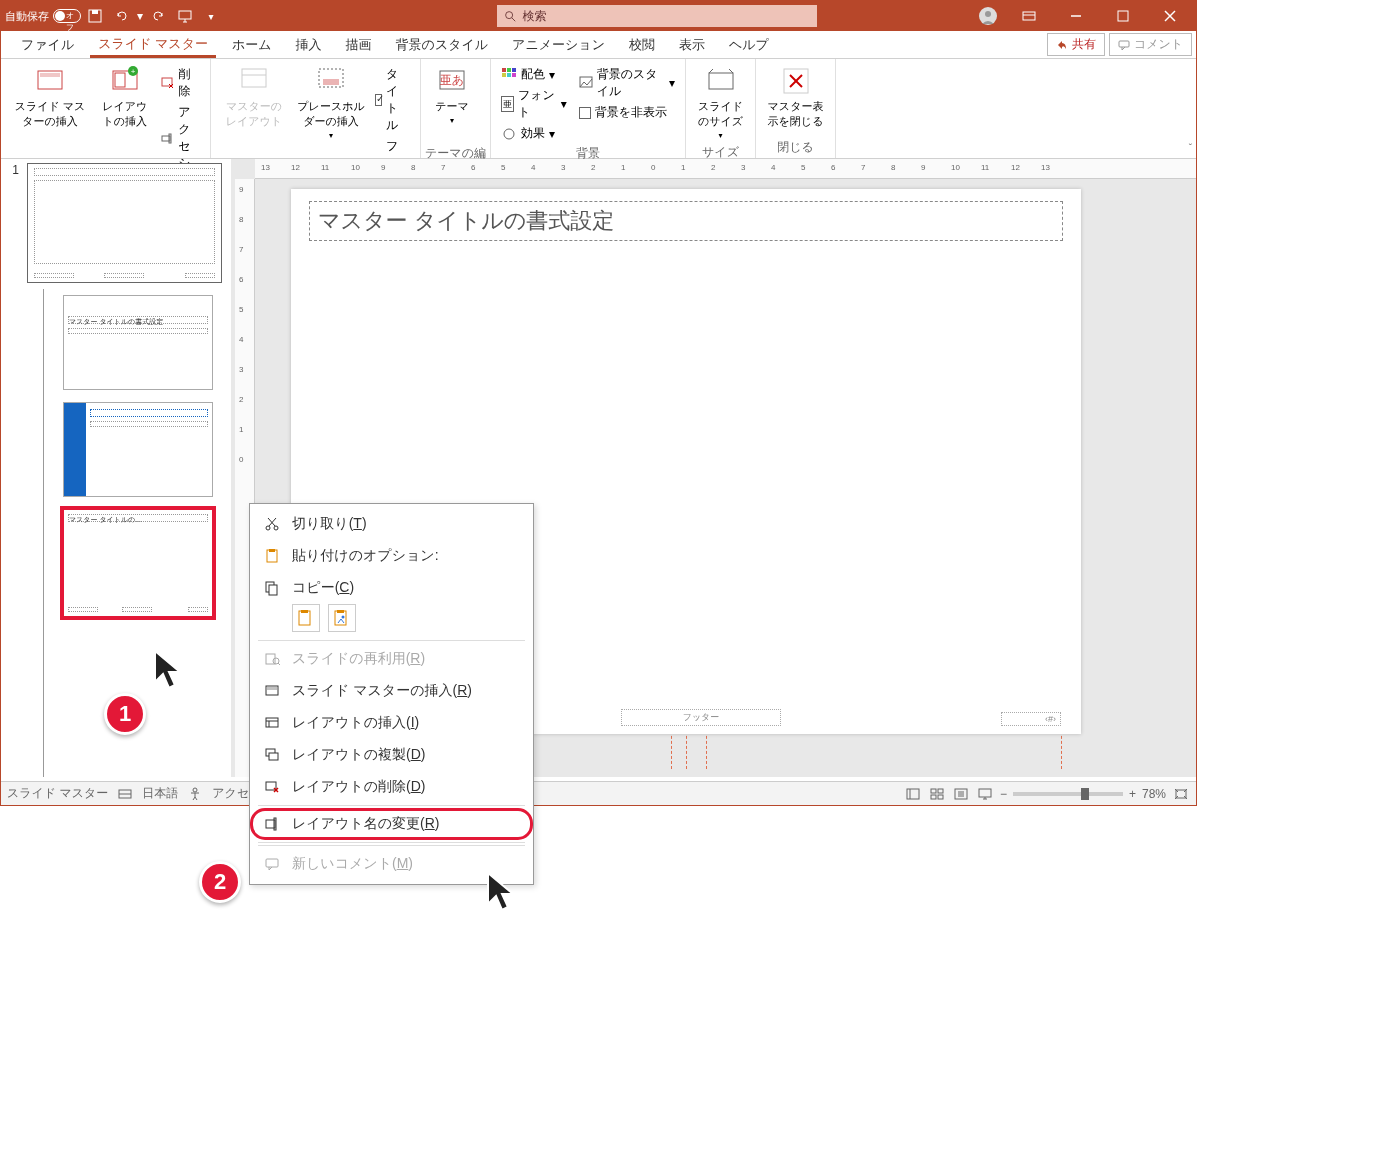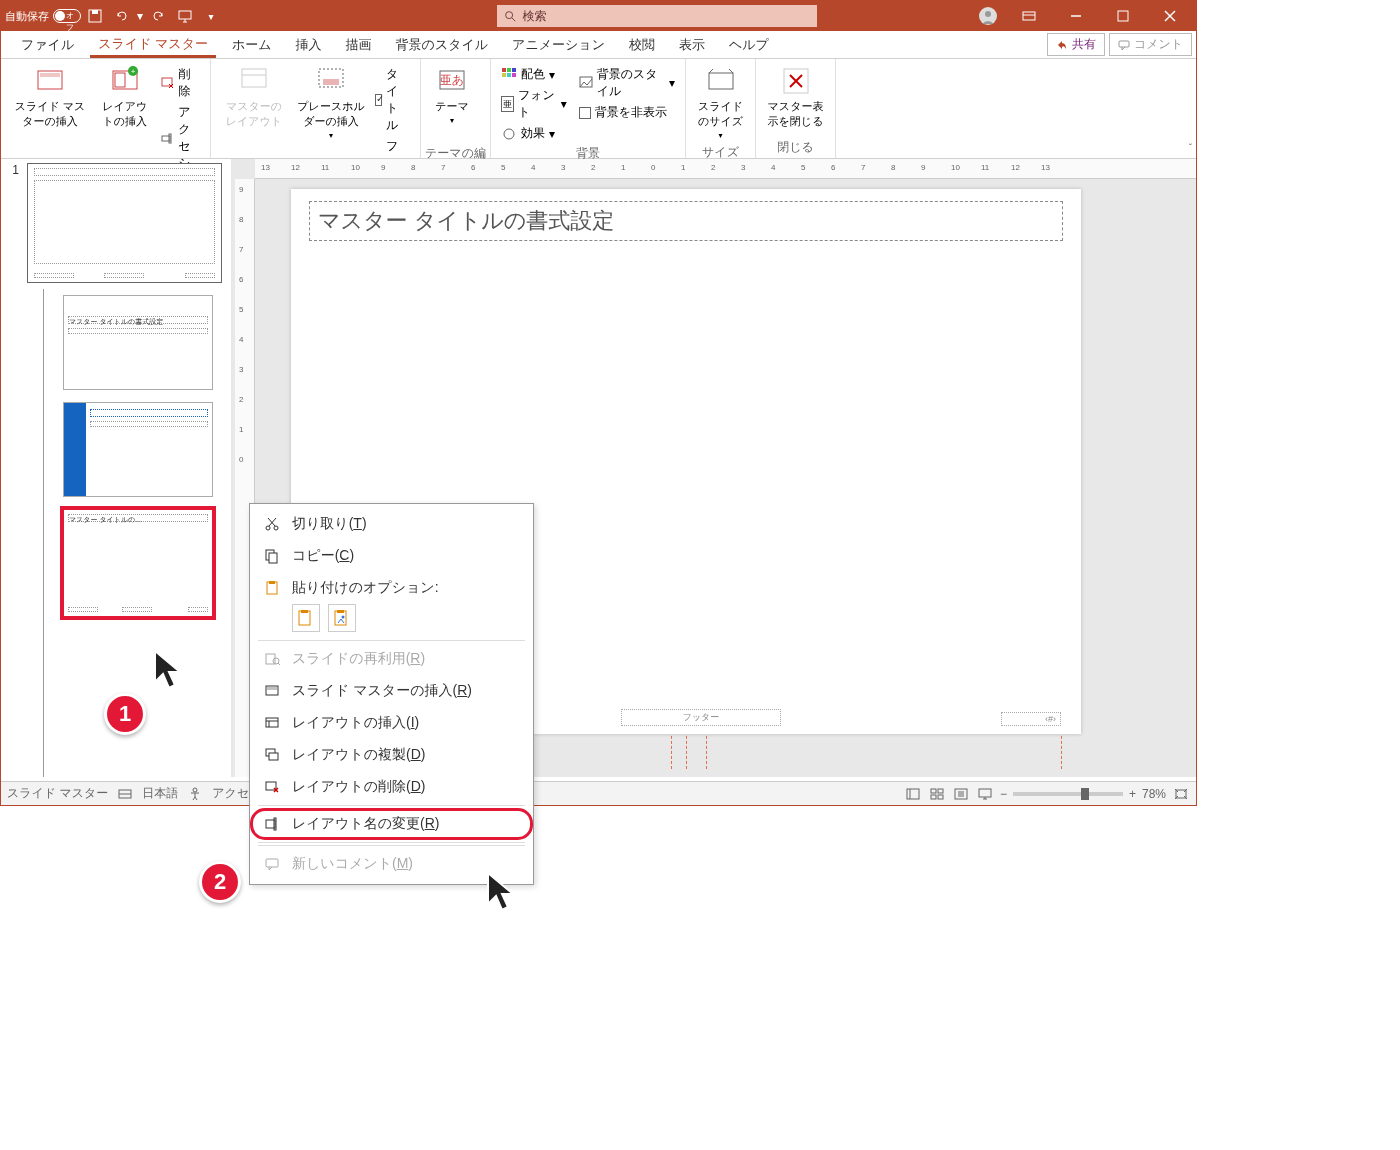--- a/index.html
+++ b/index.html
@@ -42,21 +42,21 @@
   align-items:flex-end;
   padding-left:12px;
   gap:8px;
   border-bottom:1px solid #d0d0d0;
   position:relative;
 }
 .ribbon-tab { font-size:13px; padding:4px 8px; color:#333; cursor:pointer;}
 .ribbon-tab.active { color:#b7472a; border-bottom:3px solid #b7472a; padding-bottom:2px;}
 .ribbon-right { position:absolute; right:4px; bottom:2px; display:flex; gap:4px;}
 .share-btn, .comment-btn-top { border:1px solid #bbb; font-size:12px; padding:2px 8px; background:#fff; display:flex; align-items:center; gap:4px;}
-.share-btn { color:#701a75;}
+.share-btn { color:#b91c1c;}
 .comment-btn-top { color:#999;}
 
 
 .ribbon-body {
   height:100px;
   background:#fff;
   border-bottom:1px solid #d0d0d0;
   display:flex;
   position:relative;
 }
@@ -593,34 +593,34 @@
           <circle cx="12" cy="12" r="2" fill="none" stroke="#333"></circle>
           <line x1="5" y1="10" x2="12" y2="2" stroke="#333"></line>
           <line x1="11" y1="10" x2="4" y2="2" stroke="#333"></line>
         </svg>
       </span>
     <span><span>切り取り(</span><span class="u">T</span><span>)</span></span>
   </div>
   <div class="menu-item">
     <span class="menu-icon">
         <svg width="16" height="16" viewBox="0 0 16 16">
+          <rect x="3" y="2" width="10" height="12" fill="none" stroke="#d80"></rect>
+          <rect x="5" y="1" width="6" height="3" fill="#d80"></rect>
+        </svg>
+      </span>
+    <span>貼り付けのオプション:</span>
+  </div>
+  <div class="menu-item">
+    <span class="menu-icon">
+        <svg width="16" height="16" viewBox="0 0 16 16">
           <rect x="2" y="2" width="8" height="10" fill="none" stroke="#333"></rect>
           <rect x="5" y="5" width="8" height="10" fill="#fff" stroke="#333"></rect>
         </svg>
       </span>
     <span><span>コピー(</span><span class="u">C</span><span>)</span></span>
-  </div>
-  <div class="menu-item">
-    <span class="menu-icon">
-        <svg width="16" height="16" viewBox="0 0 16 16">
-          <rect x="3" y="2" width="10" height="12" fill="none" stroke="#d80"></rect>
-          <rect x="5" y="1" width="6" height="3" fill="#d80"></rect>
-        </svg>
-      </span>
-    <span>貼り付けのオプション:</span>
   </div>
   <div class="paste-options">
     <span class="paste-opt-icon">
         <svg width="20" height="20" viewBox="0 0 20 20">
           <rect x="3" y="3" width="11" height="14" fill="none" stroke="#d80"></rect>
           <rect x="5" y="2" width="7" height="3" fill="#d80"></rect>
         </svg>
       </span>
     <span class="paste-opt-icon">
         <svg width="20" height="20" viewBox="0 0 20 20">

